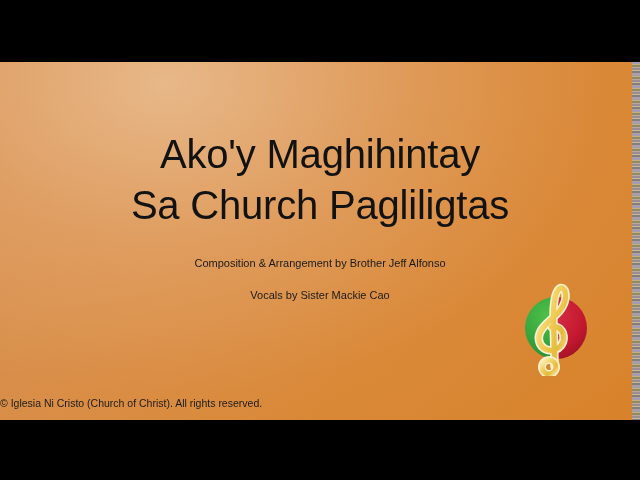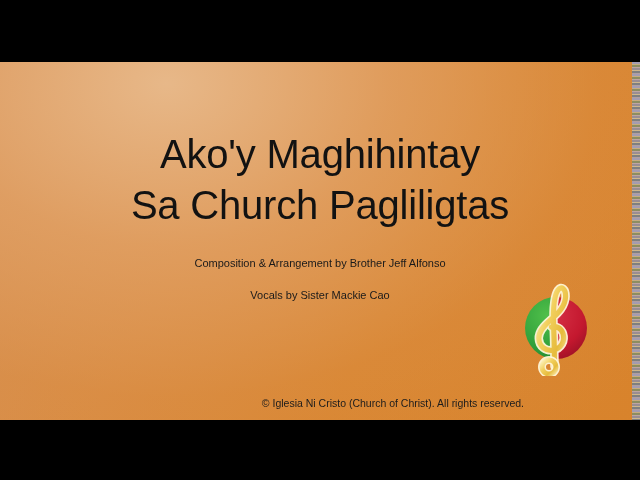--- a/index.html
+++ b/index.html
@@ -109,21 +109,21 @@
   #credit-line-2 { top: 228px; }
 
   #copyright-line {
     position: absolute;
     left: 0;
     width: 524px;
     top: 335px;
     color: #1c1c1c;
     font-size: 10.5px;
     font-weight: 400;
-    text-align: right;
+    text-align: left;
     white-space: nowrap;
     z-index: 20;
   }
 
   
   #logo {
     position: absolute;
     left: 514px;
     top: 218px;
     width: 84px;

